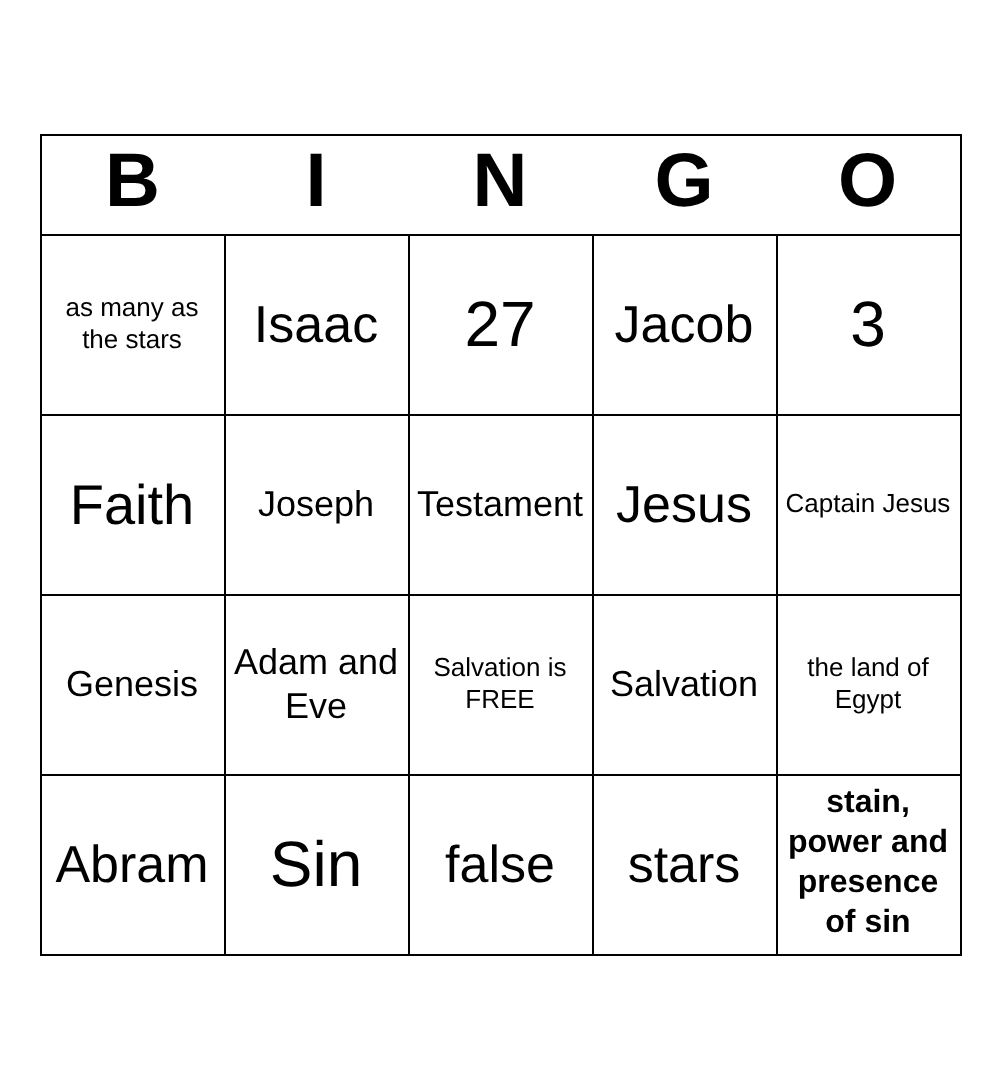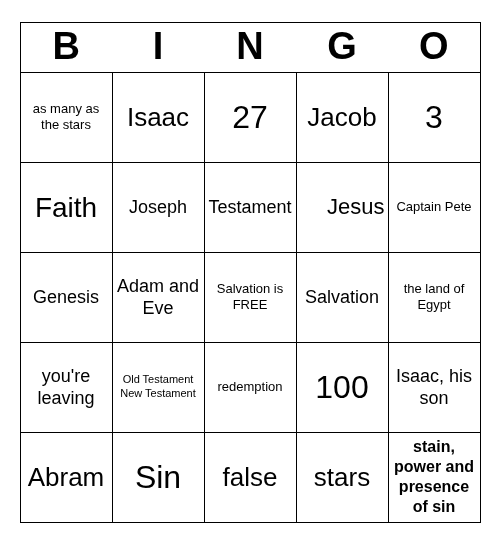--- a/index.html
+++ b/index.html
@@ -78,58 +78,41 @@
           <td>
             <span style="font-size: 28px; line-height: 1.25; display: block;">Faith</span>
           </td>
           <td>
             <span style="font-size: 18px; line-height: 1.25; display: block;">Joseph</span>
           </td>
           <td>
             <span style="font-size: 18px; line-height: 1.25; display: block;">Testament</span>
           </td>
           <td>
-            <span style="font-size: 22px; line-height: 1.25; display: block; text-align: right;">Jesus</span>
+            <span style="font-size: 26px; line-height: 1.25; display: block;">Jesus</span>
           </td>
           <td>
-            <span style="font-size: 13px; line-height: 1.25; display: block;">Captain Pete</span>
+            <span style="font-size: 13px; line-height: 1.25; display: block;">Captain Jesus</span>
           </td>
         </tr>
         <tr>
           <td>
             <span style="font-size: 18px; line-height: 1.25; display: block;">Genesis</span>
           </td>
           <td>
             <span style="font-size: 18px; line-height: 1.25; display: block;">Adam and Eve</span>
           </td>
           <td>
             <span style="font-size: 13px; line-height: 1.25; display: block; text-align: center;">Salvation is FREE</span>
           </td>
           <td>
             <span style="font-size: 18px; line-height: 1.25; display: block;">Salvation</span>
           </td>
           <td>
             <span style="font-size: 13px; line-height: 1.25; display: block;">the land of Egypt</span>
-          </td>
-        </tr>
-        <tr>
-          <td>
-            <span style="font-size: 18px; line-height: 1.25; display: block;">you're leaving</span>
-          </td>
-          <td>
-            <span style="font-size: 11px; line-height: 1.25; display: block;">Old Testament New Testament</span>
-          </td>
-          <td>
-            <span style="font-size: 13px; line-height: 1.25; display: block;">redemption</span>
-          </td>
-          <td>
-            <span style="font-size: 32px; line-height: 1.25; display: block;">100</span>
-          </td>
-          <td>
-            <span style="font-size: 18px; line-height: 1.25; display: block;">Isaac, his son</span>
           </td>
         </tr>
         <tr>
           <td>
             <span style="font-size: 26px; line-height: 1.25; display: block;">Abram</span>
           </td>
           <td>
             <span style="font-size: 32px; line-height: 1.25; display: block; text-align: center;">Sin</span>
           </td>
           <td>

